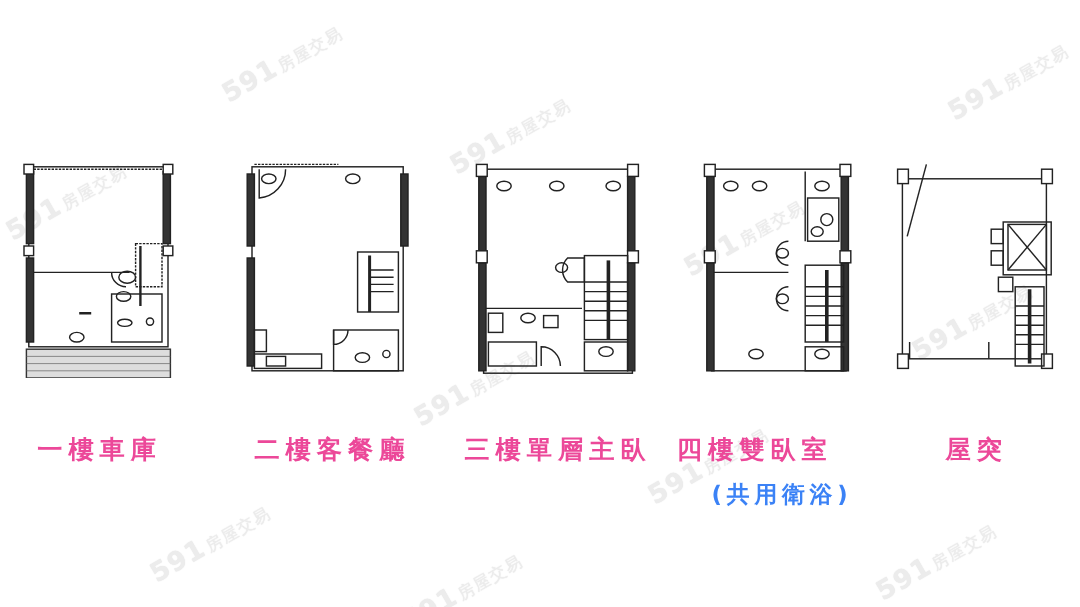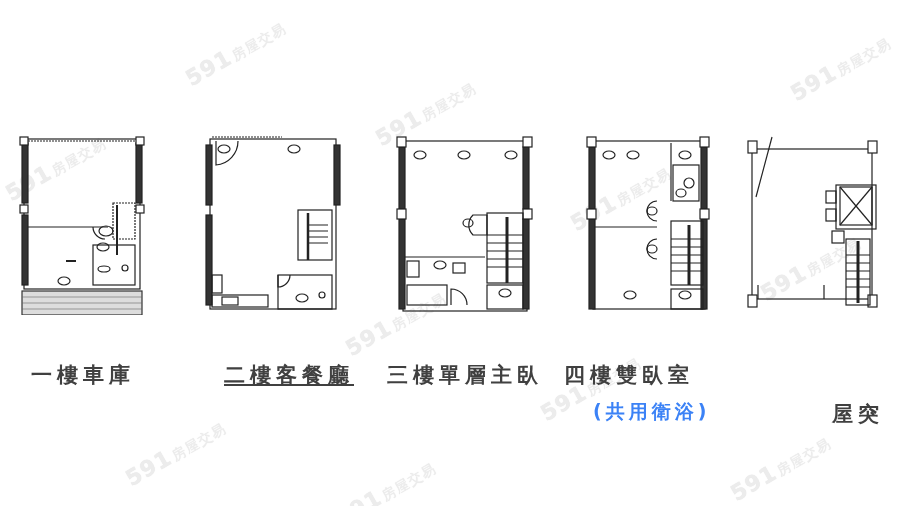--- a/index.html
+++ b/index.html
@@ -1,21 +1,21 @@
 <!DOCTYPE html>
 <html><head>
 <meta charset="utf-8">
 <style>
   html,body{margin:0;padding:0;}
   body{width:900px;height:506px;background:#fff;position:relative;overflow:hidden;font-family:"DejaVu Sans",sans-serif;}
   .wm{position:absolute;color:#ececec;font-size:22px;font-weight:bold;transform:rotate(-30deg);white-space:nowrap;letter-spacing:1px;text-shadow:0 0 1px #e2e2e2;}
   .wm small{font-size:14px;font-weight:normal;margin-left:2px;}
   .plan{position:absolute;}
   .plan svg{display:block;}
-  .caption{position:absolute;font-size:21px;font-weight:bold;color:#404040;letter-spacing:5px;white-space:nowrap;}
+  .caption{position:absolute;font-size:21px;font-weight:bold;color:#ec4899;letter-spacing:5px;white-space:nowrap;}
   .sub{position:absolute;font-size:19px;font-weight:bold;color:#3b82f6;letter-spacing:4px;white-space:nowrap;}
 </style>
 </head>
 <body>
 
 <div class="wm" style="left:180px;top:40px;"><span>591</span><small>房屋交易</small></div>
 <div class="wm" style="left:370px;top:100px;"><span>591</span><small>房屋交易</small></div>
 <div class="wm" style="left:785px;top:55px;"><span>591</span><small>房屋交易</small></div>
 <div class="wm" style="left:565px;top:185px;"><span>591</span><small>房屋交易</small></div>
 <div class="wm" style="left:0px;top:155px;"><span>591</span><small>房屋交易</small></div>
@@ -155,17 +155,17 @@
   <rect x="90" y="96" width="12" height="12"></rect>
   <rect x="104" y="104" width="24" height="66"></rect>
   <line x1="116" y1="106" x2="116" y2="168" stroke-width="3"></line>
   <path d="M104 120h24M104 128h24M104 136h24M104 144h24M104 152h24"></path>
   <line x1="16" y1="150" x2="16" y2="164"></line>
   <line x1="82" y1="150" x2="82" y2="164"></line>
 </svg>
 </div>
 
 <div class="caption" style="left:31px;top:361px;">一樓車庫</div>
-<div class="caption" style="left:224px;top:361px;text-decoration:underline;">二樓客餐廳</div>
+<div class="caption" style="left:212px;top:361px;">二樓客餐廳</div>
 <div class="caption" style="left:387px;top:361px;">三樓單層主臥</div>
 <div class="caption" style="left:564px;top:361px;">四樓雙臥室</div>
 <div class="sub" style="left:593px;top:399px;">(共用衛浴)</div>
-<div class="caption" style="left:832px;top:361px;margin-top:39px;">屋突</div>
+<div class="caption" style="left:788px;top:361px;">屋突</div>
 
 </body></html>

